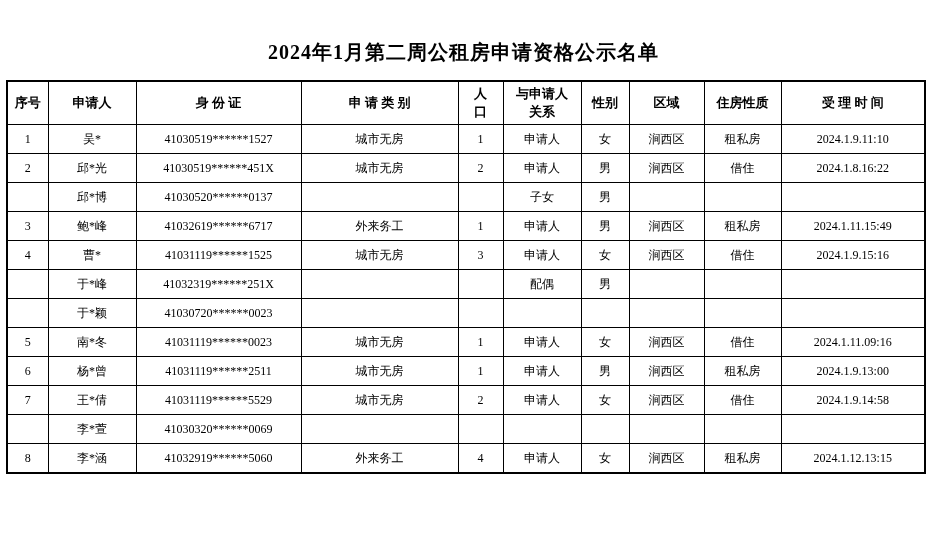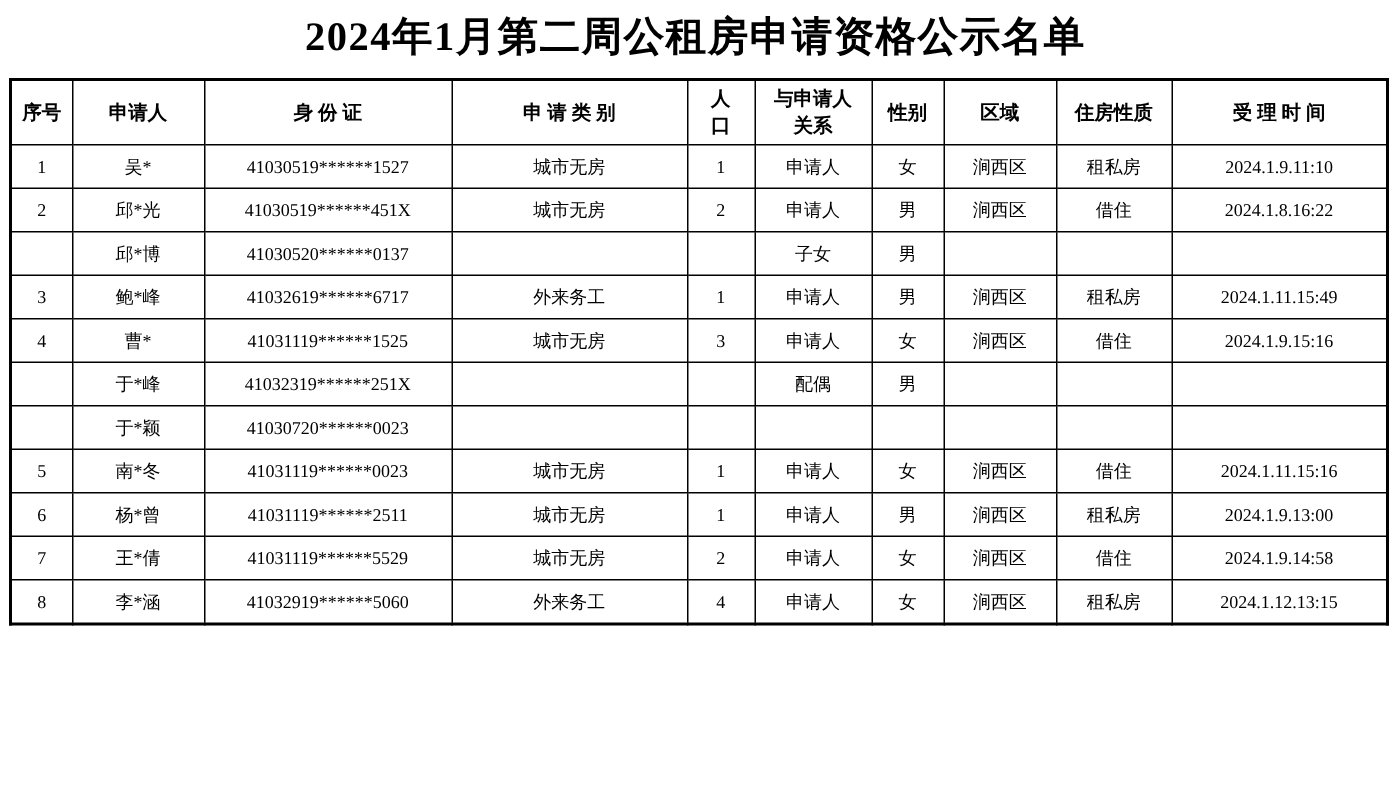--- a/index.html
+++ b/index.html
@@ -11,25 +11,25 @@
     font-family: "Liberation Serif", "DejaVu Serif", serif;
     color: #000000;
     overflow: hidden;
   }
   .page {
     width: 927px;
     height: 540px;
     position: relative;
   }
   .doc-title {
-    margin: 0;
-    padding-top: 12px;
+    margin: 16px;
+    padding-top: 24px;
     height: 24px;
     text-align: center;
-    font-size: 27px;
+    font-size: 20px;
     font-weight: bold;
     letter-spacing: 1px;
     line-height: 24px;
   }
   table.app-table {
     border-collapse: collapse;
     table-layout: fixed;
     width: 918px;
     margin-left: 6px;
     margin-top: 16px;
@@ -191,21 +191,21 @@
         <tr>
           <td>5</td>
           <td>南*冬</td>
           <td>41031119******0023</td>
           <td>城市无房</td>
           <td>1</td>
           <td>申请人</td>
           <td>女</td>
           <td>涧西区</td>
           <td>借住</td>
-          <td>2024.1.11.15:16</td>
+          <td>2024.1.11.09:16</td>
         </tr>
         <tr>
           <td>6</td>
           <td>杨*曾</td>
           <td>41031119******2511</td>
           <td>城市无房</td>
           <td>1</td>
           <td>申请人</td>
           <td>男</td>
           <td>涧西区</td>
@@ -216,20 +216,32 @@
           <td>7</td>
           <td>王*倩</td>
           <td>41031119******5529</td>
           <td>城市无房</td>
           <td>2</td>
           <td>申请人</td>
           <td>女</td>
           <td>涧西区</td>
           <td>借住</td>
           <td>2024.1.9.14:58</td>
+        </tr>
+        <tr>
+          <td></td>
+          <td>李*萱</td>
+          <td>41030320******0069</td>
+          <td></td>
+          <td></td>
+          <td></td>
+          <td></td>
+          <td></td>
+          <td></td>
+          <td></td>
         </tr>
         <tr>
           <td>8</td>
           <td>李*涵</td>
           <td>41032919******5060</td>
           <td>外来务工</td>
           <td>4</td>
           <td>申请人</td>
           <td>女</td>
           <td>涧西区</td>

